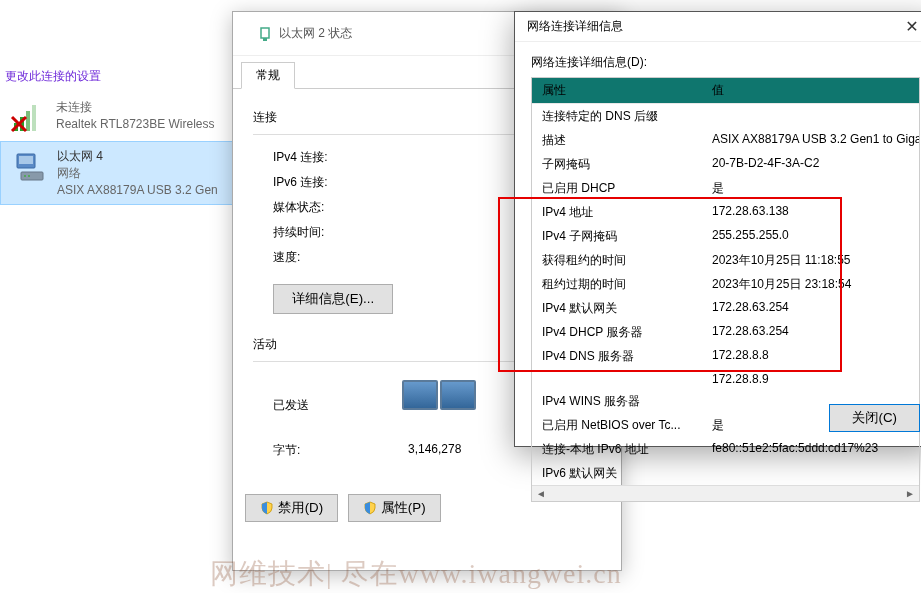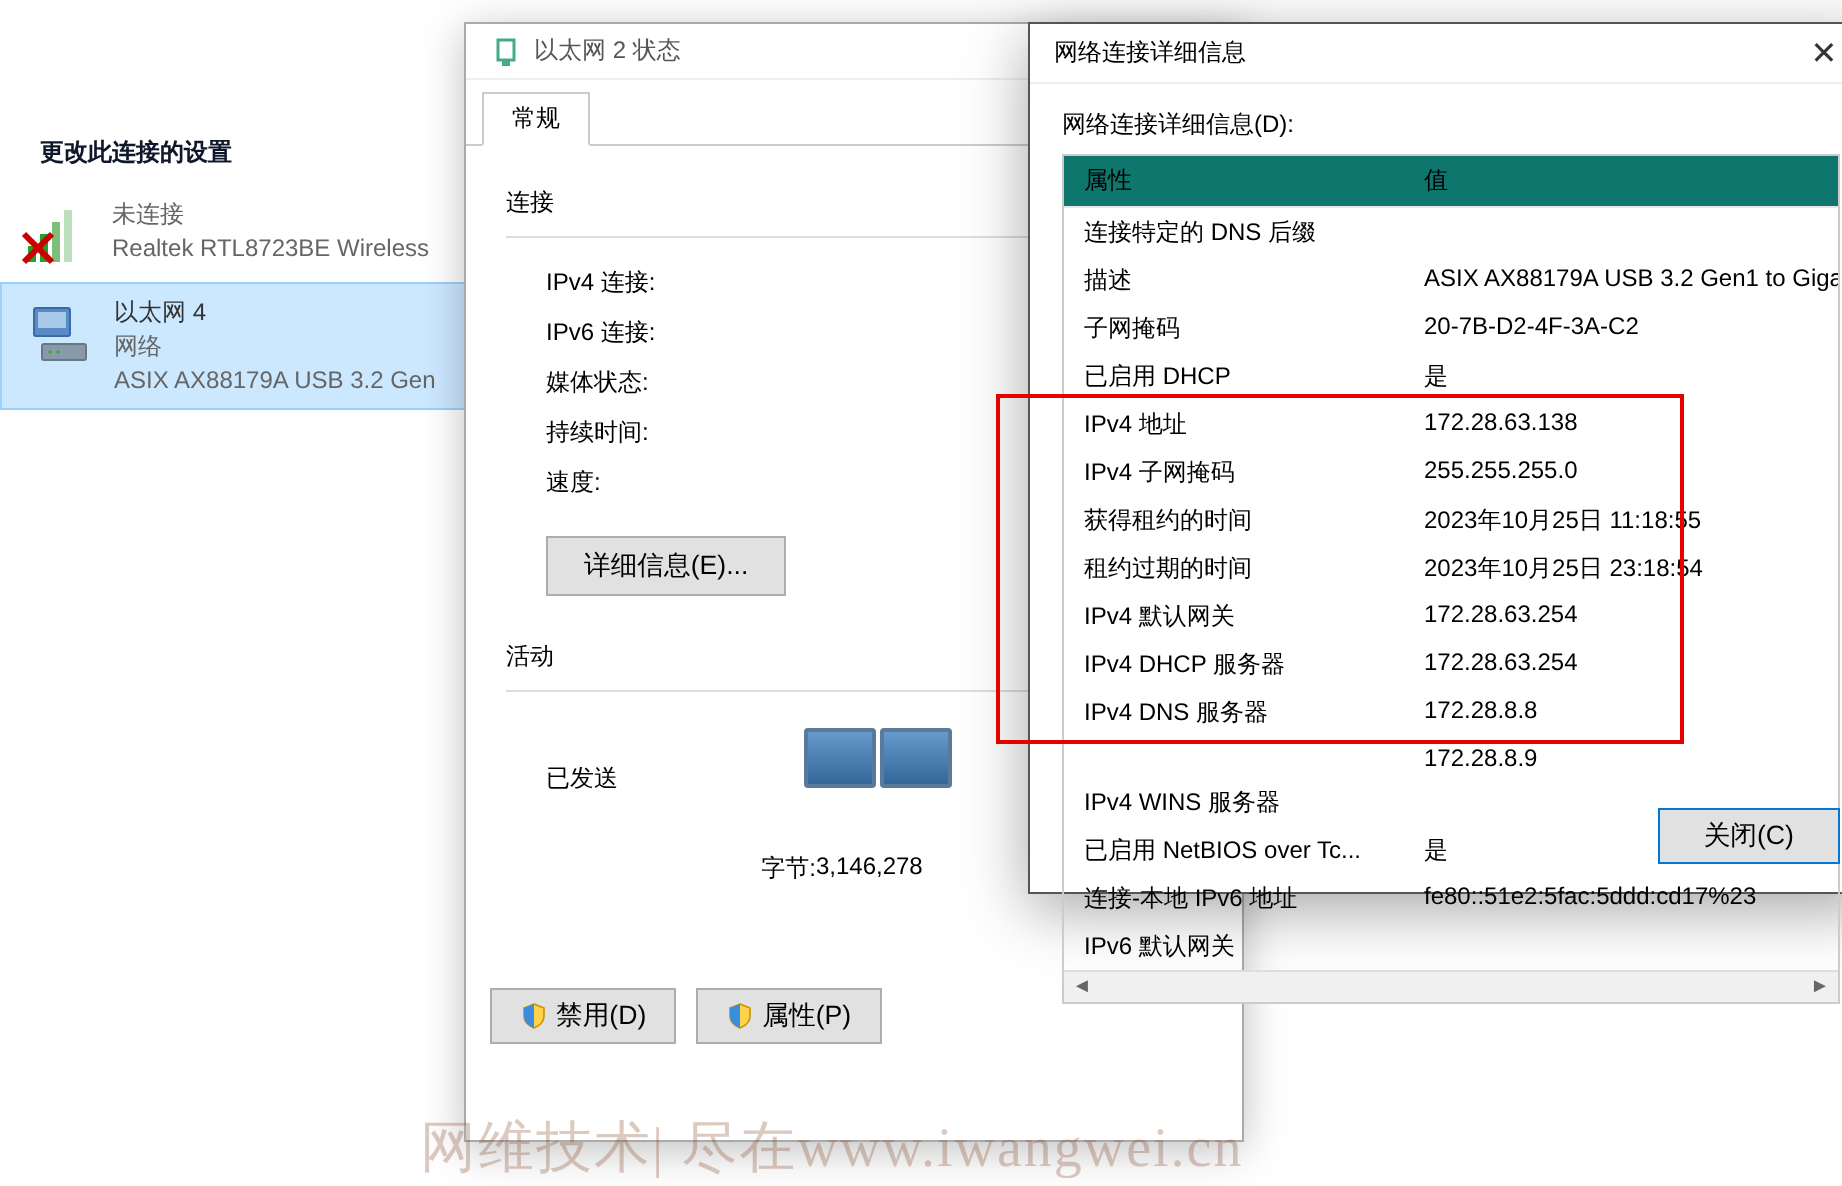--- a/index.html
+++ b/index.html
@@ -1,44 +1,44 @@
 <!DOCTYPE html>
 <html><head>
 <meta charset="utf-8">
 <style>
 * { box-sizing: border-box; margin: 0; padding: 0; }
 body { font-family: "Microsoft YaHei", "Segoe UI", sans-serif; font-size: 12px; background: #fff; width: 921px; height: 593px; position: relative; overflow: hidden; }
 
 
 .settings-panel { position: absolute; left: 0; top: 60px; width: 240px; }
-.settings-title { font-size: 12px; color: #0f172a; padding: 8px 20px; font-weight: bold; }
+.settings-title { font-size: 12px; color: #6d28d9; padding: 8px 5px; }
 .conn-item { display: flex; padding: 6px 10px; gap: 10px; }
 .conn-item.sel { background: #cce8ff; border: 1px solid #99d1ff; }
 .conn-icon { width: 36px; height: 36px; position: relative; flex-shrink: 0; }
 .conn-text { line-height: 1.4; color: #333; overflow: hidden; }
 .conn-text .gray { color: #666; }
 
 
 .dlg-status { position: absolute; left: 232px; top: 11px; width: 390px; height: 560px; border: 1px solid #aaa; background: #fff; box-shadow: 0 4px 20px rgba(0,0,0,.25); }
-.dlg-title { height: 28px; background: #fff; border-bottom: 1px solid #eee; display: flex; align-items: center; padding: 0 12px; color: #555; }
+.dlg-title { height: 44px; background: #fff; border-bottom: 1px solid #eee; display: flex; align-items: center; padding: 0 24px; color: #555; }
 .dlg-title-icon { width: 16px; height: 16px; margin-right: 6px; }
 .tab-row { display: flex; border-bottom: 1px solid #ccc; padding: 6px 8px 0 8px; }
 .tab { padding: 4px 14px; border: 1px solid #ccc; border-bottom: 1px solid #fff; background: #fff; margin-bottom: -1px; }
 .dlg-body { padding: 12px 20px; }
 .sec-hdr { margin: 8px 0 8px 0; }
 .sec-hr { border: none; border-top: 1px solid #ddd; margin: 2px 0 10px 0; }
 .row { display: flex; padding: 4px 0 4px 20px; }
 .row .lbl { width: 120px; }
 .row .val { color: #333; }
 .detail-btn { margin: 14px 0 14px 20px; padding: 5px 18px; border: 1px solid #adadad; background: #e1e1e1; }
 .activity-hdr { text-align: left; }
 .act-row { display: flex; align-items: center; justify-content: space-between; padding: 8px 20px; }
 .act-icons { width: 80px; height: 50px; display: flex; justify-content: center; gap: 2px; }
 .monitor { width: 36px; height: 30px; background: linear-gradient(#6699cc,#336699); border: 2px solid #5a7a9a; border-radius: 2px; position: relative; }
-.bytes-row { display: flex; justify-content: center; padding: 4px 20px; }
+.bytes-row { display: flex; justify-content: space-between; padding: 4px 20px; }
 .btnbar { position: absolute; bottom: 48px; left: 12px; display: flex; gap: 10px; }
 .win-btn { padding: 4px 14px; border: 1px solid #adadad; background: #e1e1e1; display: flex; align-items: center; gap: 4px; }
 .shield { width: 14px; height: 14px; }
 
 
 .dlg-detail { position: absolute; left: 514px; top: 11px; width: 423px; height: 436px; border: 1px solid #555; background: #fff; box-shadow: 0 8px 30px rgba(0,0,0,.35); }
 .dlg-detail .dd-title { height: 30px; display: flex; align-items: center; justify-content: space-between; padding: 0 8px 0 12px; border-bottom: 1px solid #eee; }
 .dd-close { width: 32px; height: 24px; display: flex; align-items: center; justify-content: center; font-size: 16px; color: #333; }
 .dd-body { padding: 12px 16px; }
 .dd-label { margin-bottom: 6px; }

